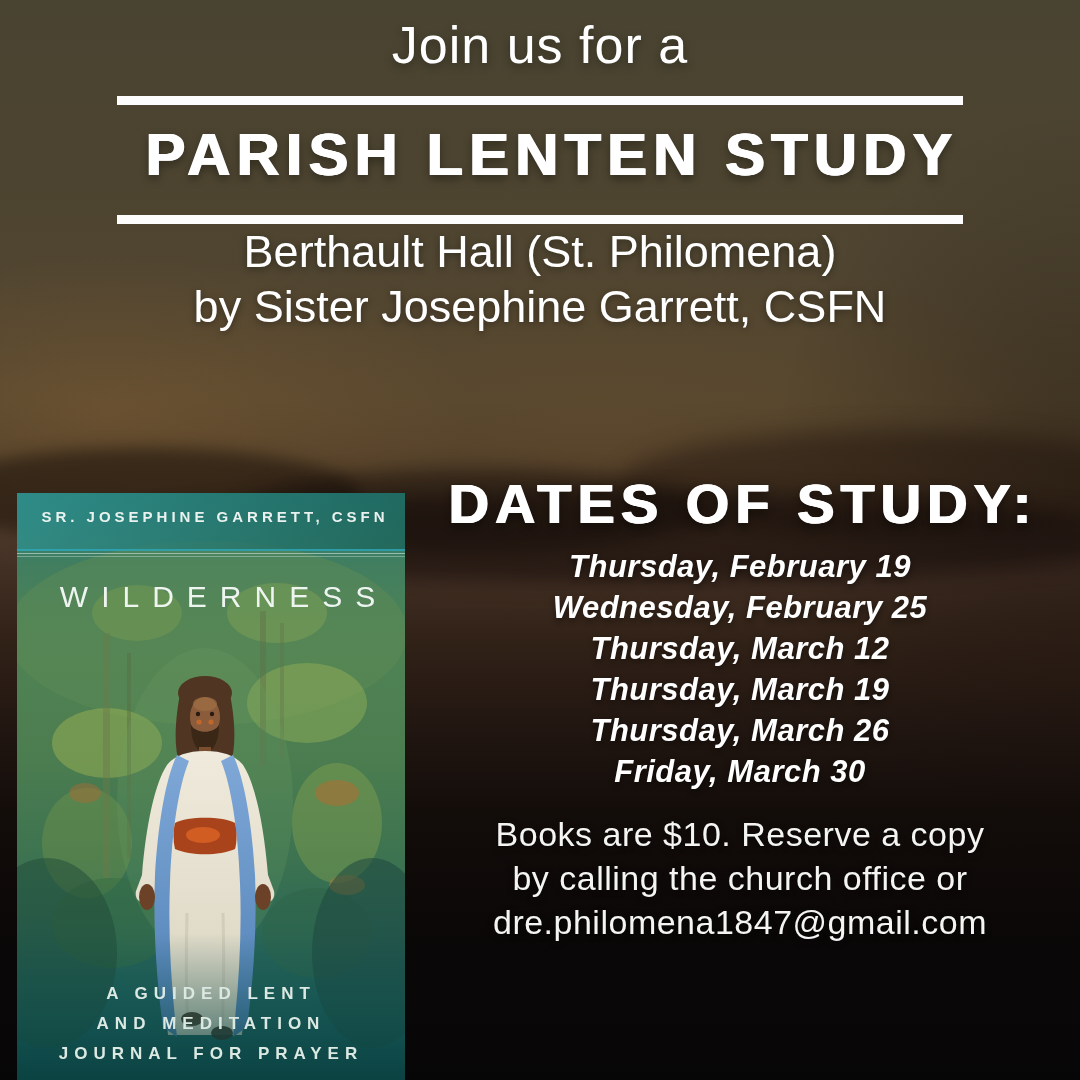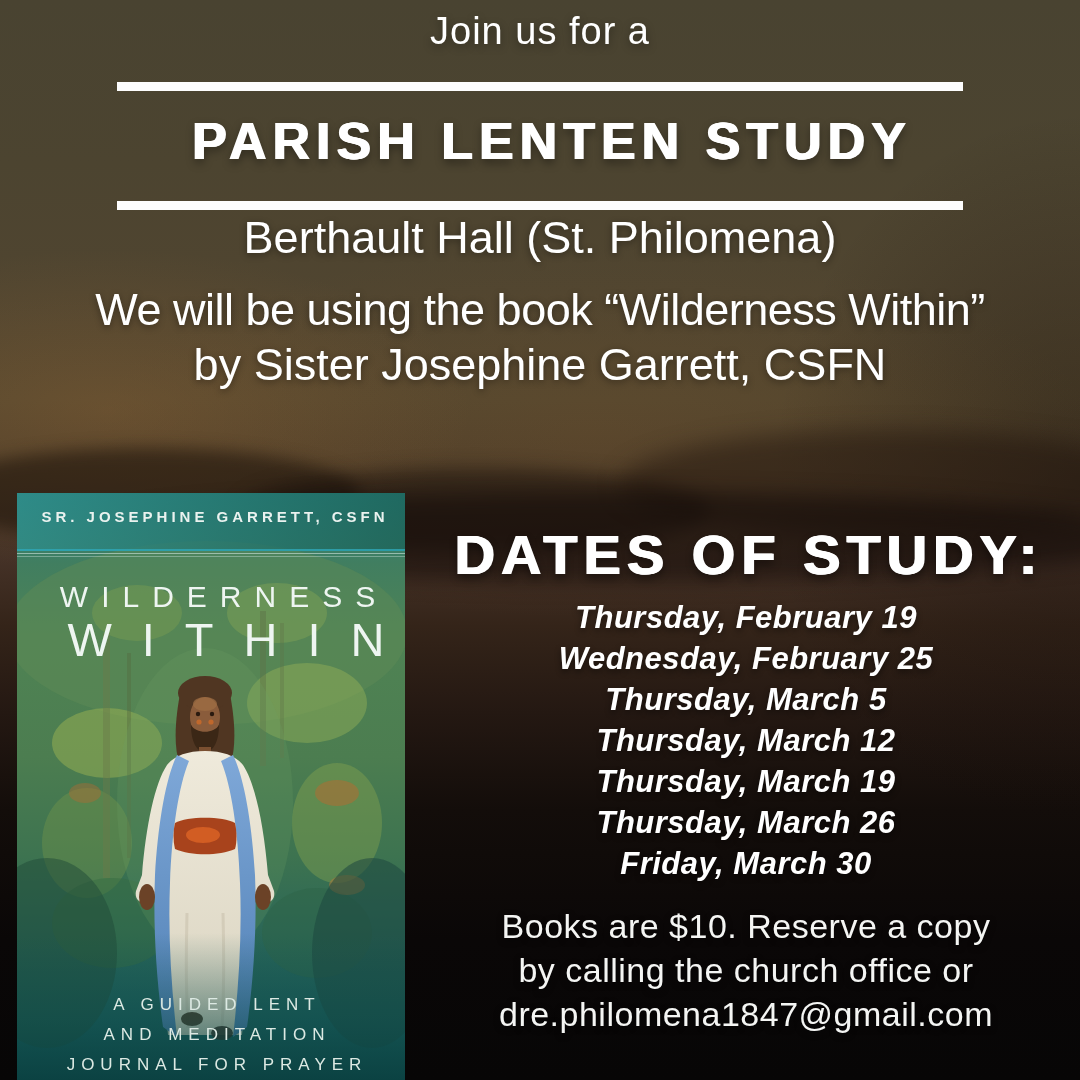--- a/index.html
+++ b/index.html
@@ -21,40 +21,40 @@
   
   .hill{position:absolute;border-radius:50%;pointer-events:none;}
   .hill-a{left:-70px;top:448px;width:430px;height:92px;background:rgba(26,16,10,0.55);filter:blur(8px);}
   .hill-b{left:240px;top:468px;width:470px;height:84px;background:rgba(22,14,9,0.5);filter:blur(9px);}
   .hill-c{left:620px;top:430px;width:540px;height:108px;background:rgba(34,21,14,0.5);filter:blur(11px);}
   .hill-d{left:60px;top:492px;width:1100px;height:90px;background:rgba(16,10,7,0.55);filter:blur(10px);}
   .flare{left:22px;top:518px;width:190px;height:190px;
          background:radial-gradient(circle, rgba(150,160,172,0.12), rgba(150,160,172,0) 70%);}
   
   .top-section{position:relative;z-index:2;text-align:center;}
-  .kicker{font-size:38px;line-height:62px;font-weight:400;letter-spacing:1px;
+  .kicker{padding-top:14px;font-size:52px;line-height:62px;font-weight:400;letter-spacing:1px;
           text-shadow:0 3px 8px rgba(0,0,0,0.35);}
   .rule{width:846px;height:9px;background:#fdfdfd;margin:20px auto 0;}
   .rule-2{margin-top:18px;}
-  .title{margin-top:8px;font-size:52px;line-height:84px;font-weight:700;letter-spacing:6px;padding-left:24px;
+  .title{margin-top:8px;font-size:60px;line-height:84px;font-weight:700;letter-spacing:6px;padding-left:24px;
          text-shadow:0.8px 0 0 #fff, -0.8px 0 0 #fff, 0 4px 10px rgba(0,0,0,0.4);}
   .detail{font-size:45px;line-height:55px;font-weight:400;text-shadow:0 2px 7px rgba(0,0,0,0.4);}
   .detail-a{margin-top:12px;}
   .detail-b{margin-top:17px;letter-spacing:-0.5px;line-height:55px;}
   
   .book-cover{position:absolute;left:17px;top:493px;width:388px;height:587px;z-index:3;
               box-shadow:inset 0 0 55px rgba(0,22,22,0.35), inset -22px 0 55px rgba(0,26,26,0.35);}
   .book-cover svg{position:absolute;left:0;top:0;display:block;}
   .cover-text{position:absolute;left:0;width:100%;text-align:center;z-index:2;}
   .cover-author{top:15px;font-size:15px;font-weight:700;letter-spacing:4px;padding-left:4px;color:#eaf2ef;}
   .cover-title-1{top:86px;font-size:30px;line-height:36px;font-weight:400;letter-spacing:13px;padding-left:13px;color:#eef5f1;}
   .cover-title-2{top:121px;font-size:47px;line-height:52px;font-weight:400;letter-spacing:30px;padding-left:30px;color:#eef5f1;}
-  .cover-subtitle{top:497px;font-size:17px;line-height:30px;font-weight:400;letter-spacing:6px;padding-left:6px;color:#dcе9e3;color:#dce9e3;}
+  .cover-subtitle{top:486px;font-size:17px;line-height:30px;font-weight:700;letter-spacing:6px;padding-left:0;color:#dcе9e3;color:#dce9e3;}
   
-  .right-column{position:absolute;left:405px;top:525px;width:670px;z-index:2;text-align:center;padding-left:6px;}
+  .right-column{position:absolute;left:405px;top:474px;width:670px;z-index:2;text-align:center;}
   .dates-heading{font-size:56px;line-height:60px;font-weight:700;letter-spacing:6px;padding-left:6px;
                  text-shadow:0.8px 0 0 #fff, -0.8px 0 0 #fff, 0 4px 9px rgba(0,0,0,0.45);}
   .dates-list{margin-top:12px;}
   .date-item{font-size:31px;line-height:41px;font-weight:700;font-style:italic;letter-spacing:0.5px;
              text-shadow:0 3px 6px rgba(0,0,0,0.45);}
   .footer-note{margin-top:20px;font-size:34px;line-height:44px;font-weight:400;
                letter-spacing:0.5px;color:#f4f5f3;text-shadow:0 2px 6px rgba(0,0,0,0.5);}
 </style>
 </head>
 <body>
@@ -66,21 +66,20 @@
   <div class="hill hill-c"></div>
   <div class="hill hill-d"></div>
   <div class="hill flare"></div>
 
   <div class="top-section">
     <div class="kicker">Join us for a</div>
     <div class="rule"></div>
     <div class="title">PARISH LENTEN STUDY</div>
     <div class="rule rule-2"></div>
     <div class="detail">Berthault Hall (St. Philomena)</div>
-    <div class="detail detail-b">We will be using the book “Wilderness Within”</div>
     <div class="detail">by Sister Josephine Garrett, CSFN</div>
   </div>
 
   <div class="book-cover">
     <svg width="388" height="587" viewBox="0 0 388 587" preserveAspectRatio="none">
       <defs>
         <linearGradient id="gbase" x1="0" y1="0" x2="0" y2="1">
           <stop offset="0" stop-color="#2a8481"></stop>
           <stop offset="0.12" stop-color="#417e60"></stop>
           <stop offset="0.25" stop-color="#4f8354"></stop>
@@ -161,34 +160,32 @@
 
       <rect x="0" y="0" width="388" height="58" fill="url(#gband)" opacity="0.78"></rect>
       <line x1="0" y1="57" x2="388" y2="57" stroke="#2fa8b8" stroke-width="2" opacity="0.8"></line>
       <line x1="0" y1="60.5" x2="388" y2="60.5" stroke="#cfe5e0" stroke-width="1" opacity="0.6"></line>
       <line x1="0" y1="63.5" x2="388" y2="63.5" stroke="#cfe5e0" stroke-width="1" opacity="0.4"></line>
       <rect x="0" y="440" width="388" height="147" fill="url(#gfade)"></rect>
     </svg>
 
     <div class="cover-text cover-title-1">WILDERNESS</div>
     <div class="cover-text cover-author">SR. JOSEPHINE GARRETT, CSFN</div>
-    <div class="cover-text cover-title-2">WITHIN</div>
     <div class="cover-text cover-subtitle">
       <div>A GUIDED LENT</div>
       <div>AND MEDITATION</div>
       <div>JOURNAL FOR PRAYER</div>
     </div>
   </div>
 
   <div class="right-column">
     <div class="dates-heading">DATES OF STUDY:</div>
     <div class="dates-list">
       <div class="date-item">Thursday, February 19</div>
       <div class="date-item">Wednesday, February 25</div>
-      <div class="date-item">Thursday, March 5</div>
       <div class="date-item">Thursday, March 12</div>
       <div class="date-item">Thursday, March 19</div>
       <div class="date-item">Thursday, March 26</div>
       <div class="date-item">Friday, March 30</div>
     </div>
     <div class="footer-note">
       <div>Books are $10. Reserve a copy</div>
       <div>by calling the church office or</div>
       <div>dre.philomena1847@gmail.com</div>
     </div>

